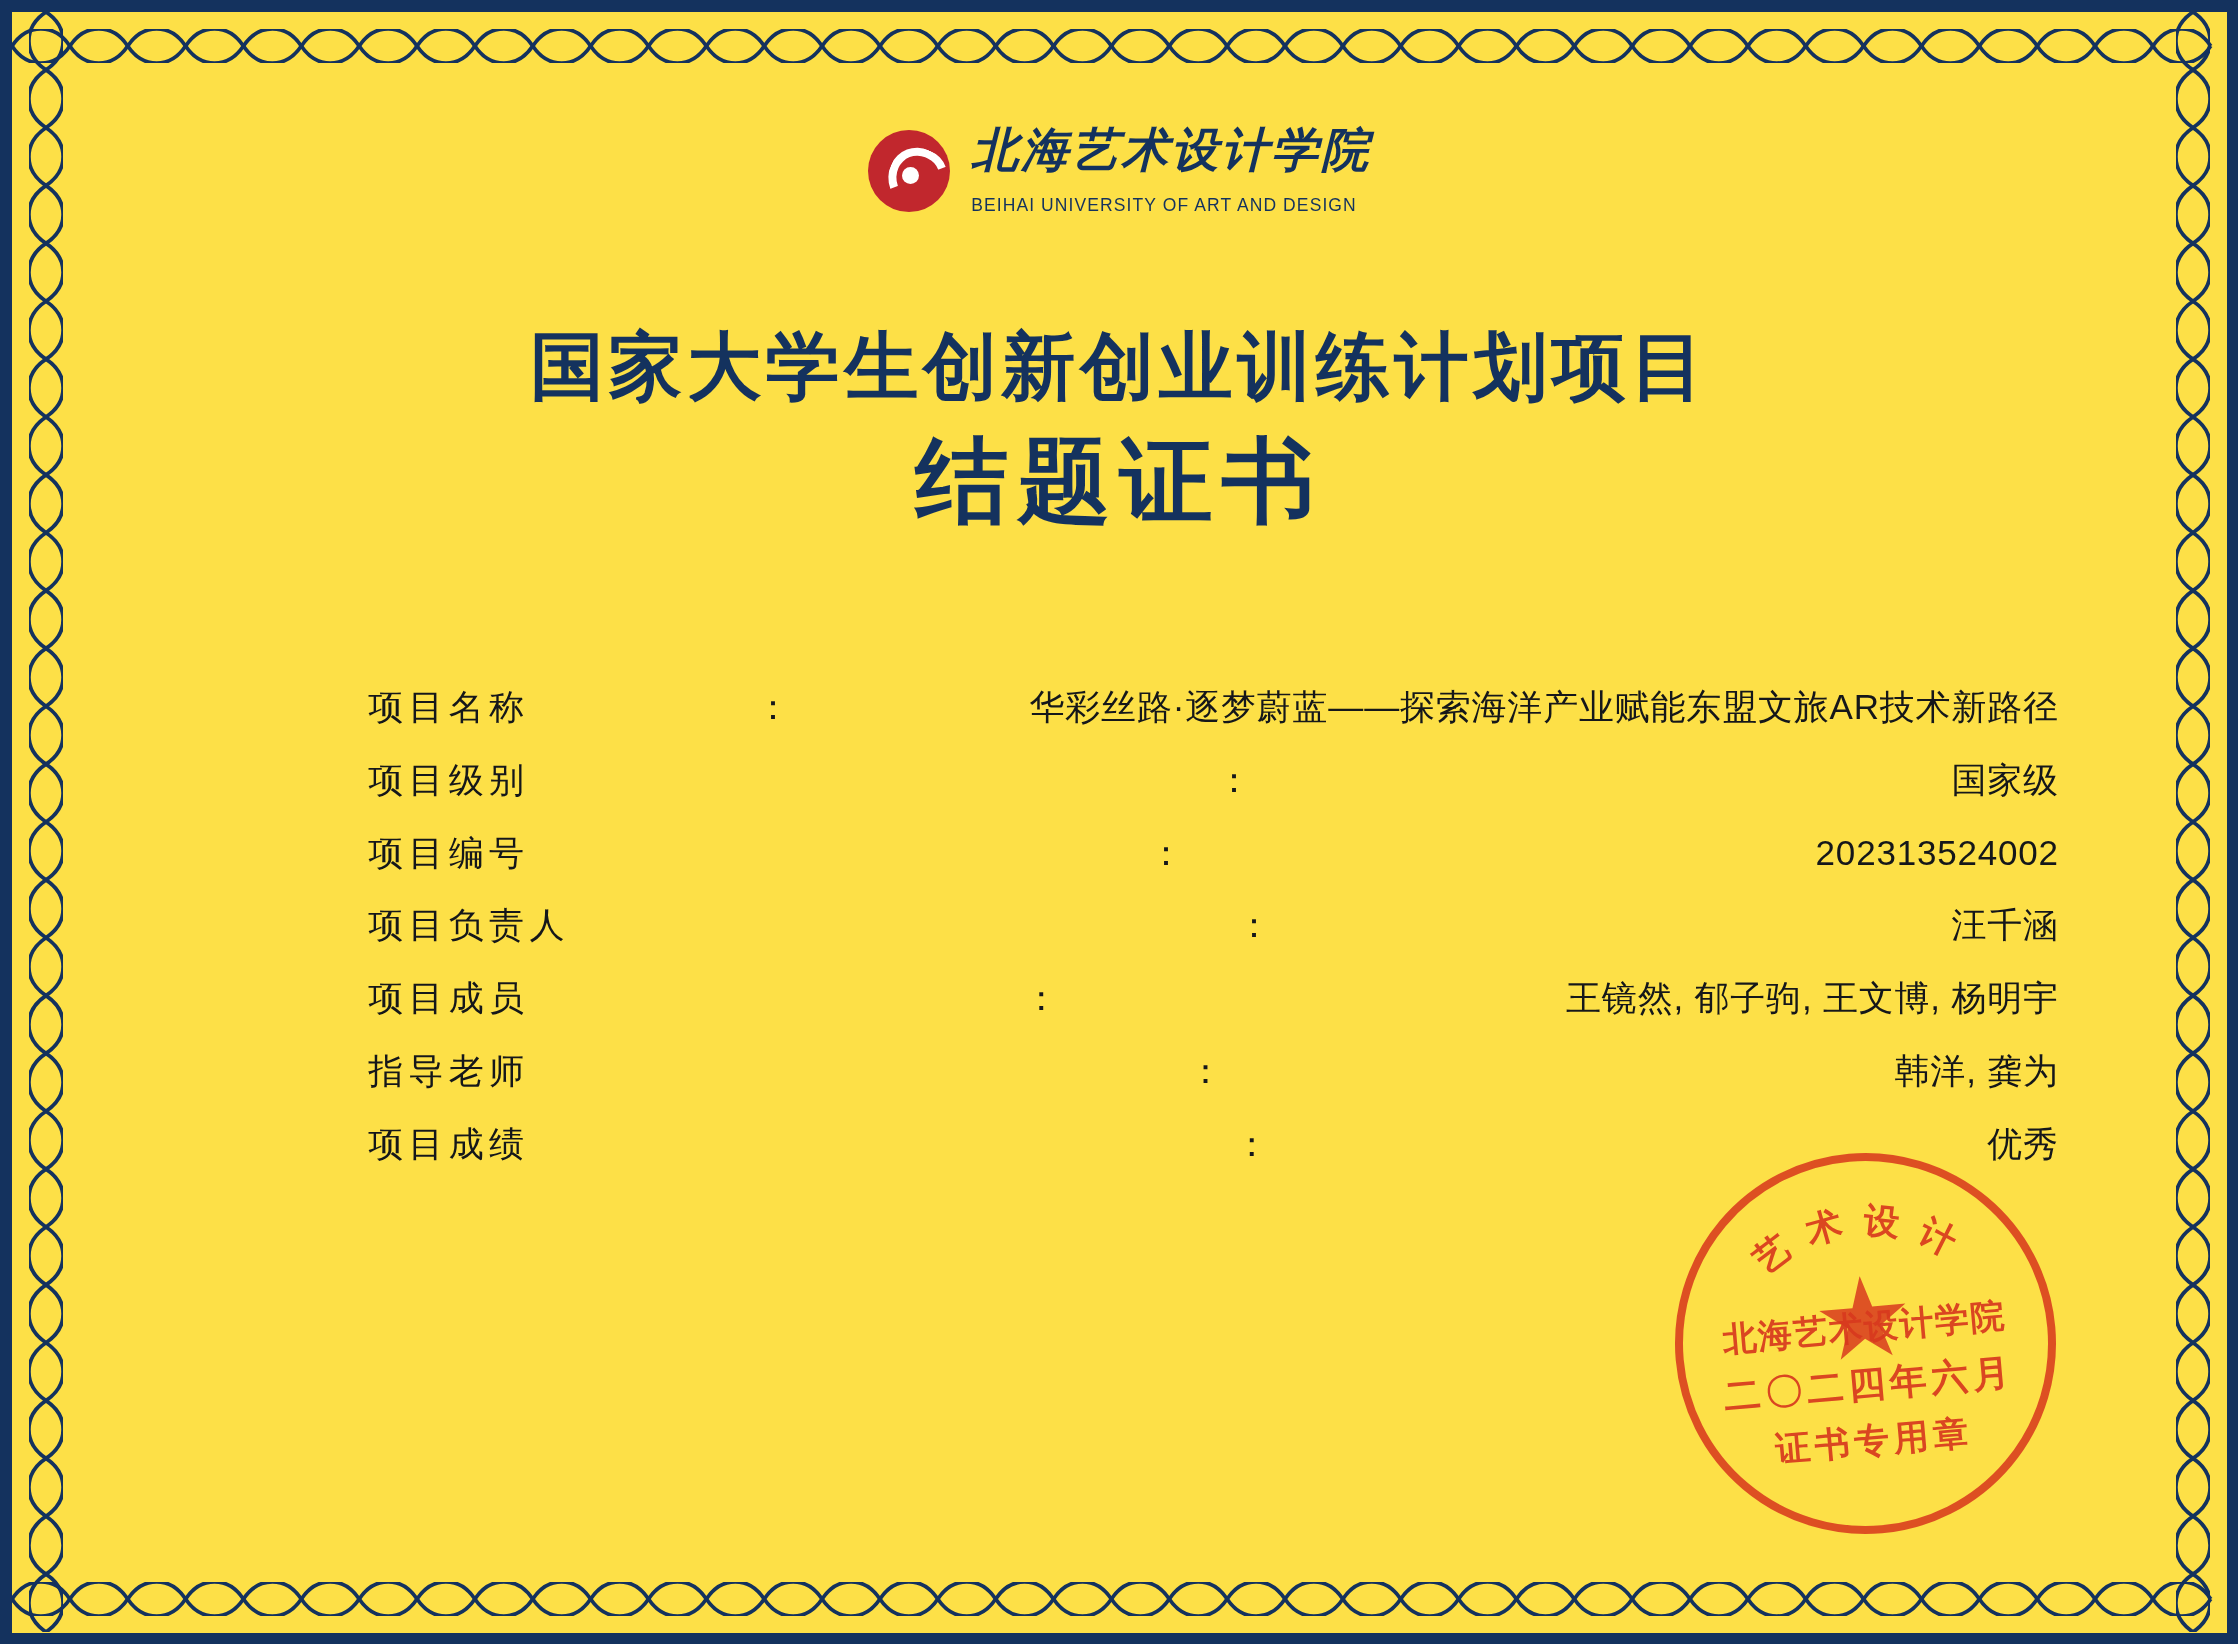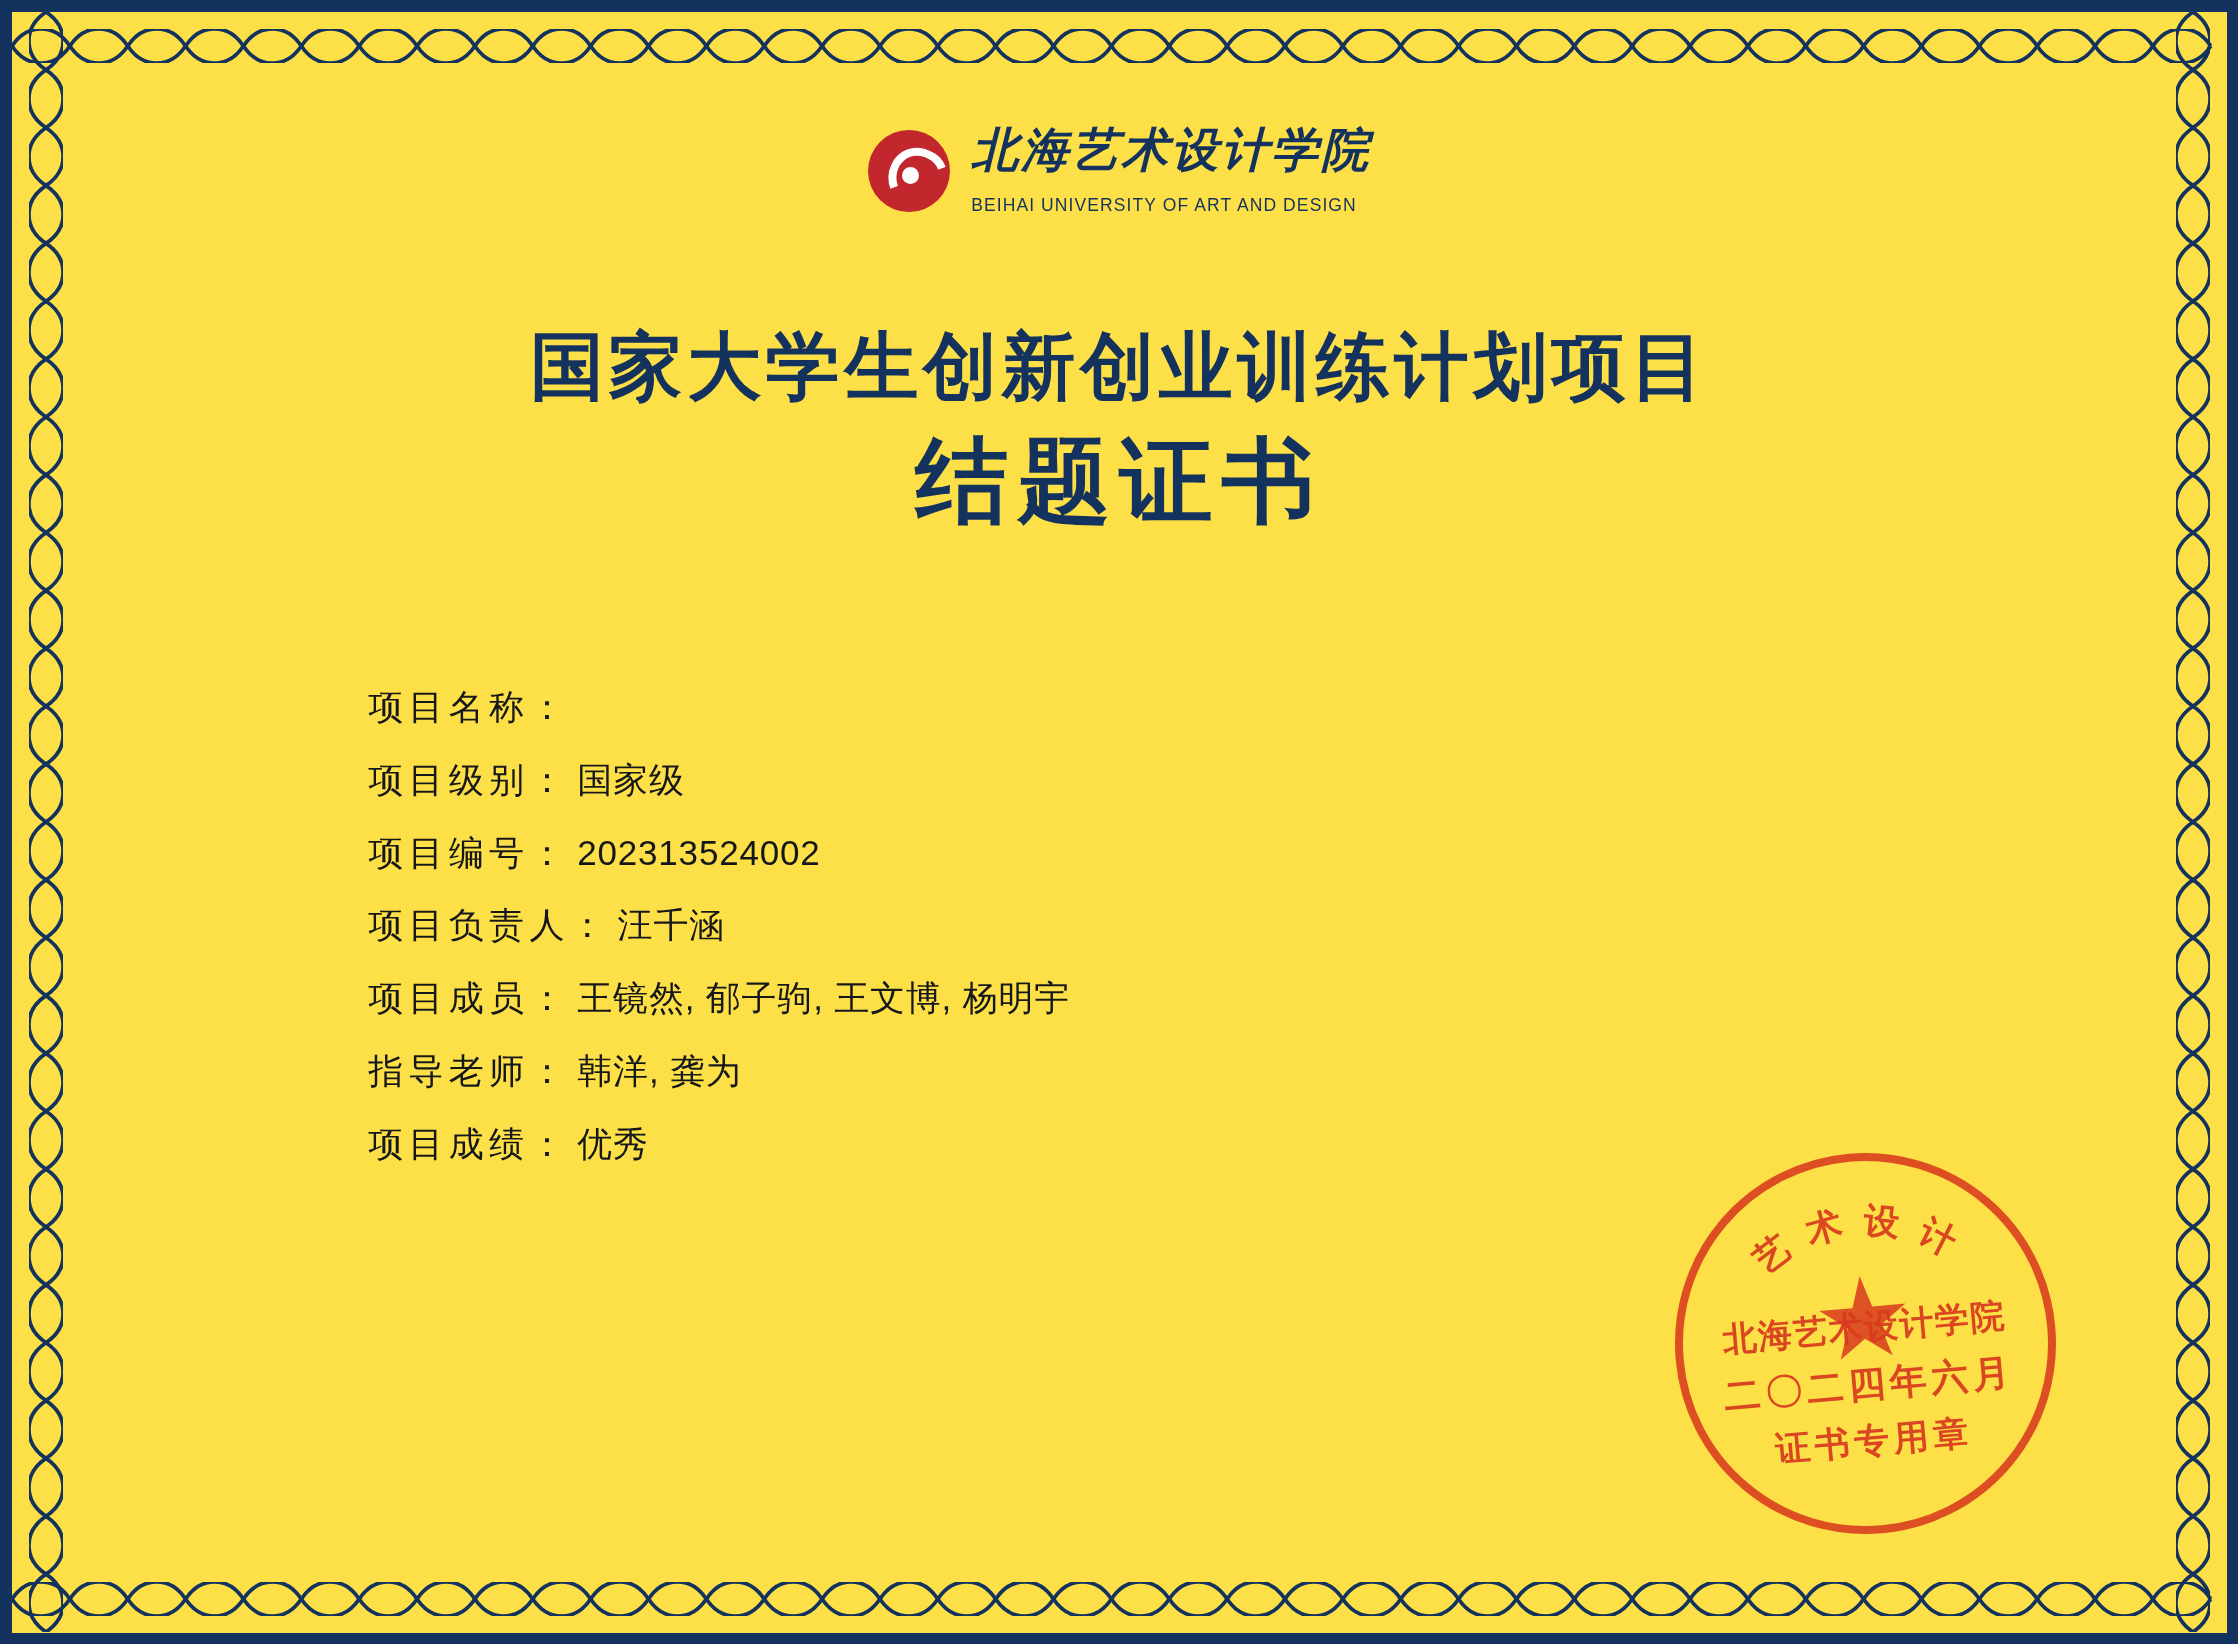--- a/index.html
+++ b/index.html
@@ -139,20 +139,21 @@
     left: 356px;
     right: 168px;
     color: #111418;
   }
   .field-row {
     display: flex;
     align-items: baseline;
     margin-bottom: 22px;
     font-size: 35px;
     line-height: 1.45;
+    justify-content: space-between;
   }
   .field-label {
     flex: none;
     letter-spacing: 5.3px;
     color: #15171a;
     font-weight: 400;
   }
   .field-value {
     margin-left: 7.6px;
     color: #15171a;
@@ -279,20 +280,21 @@
     <div class="titles">
       <div class="title-main">国家大学生创新创业训练计划项目</div>
       <div class="title-sub">结题证书</div>
     </div>
 
     <div class="body">
 
       <div class="field-row">
         <span class="field-label">项目名称</span>
         <span class="field-label colon">：</span>
+        <span class="field-value">华彩丝路·逐梦蔚蓝——探索海洋产业赋能东盟文旅AR技术新路径</span>
       </div>
 
       <div class="field-row">
         <span class="field-label">项目级别</span>
         <span class="field-label colon">：</span>
         <span class="field-value">国家级</span>
       </div>
 
       <div class="field-row">
         <span class="field-label">项目编号</span>

